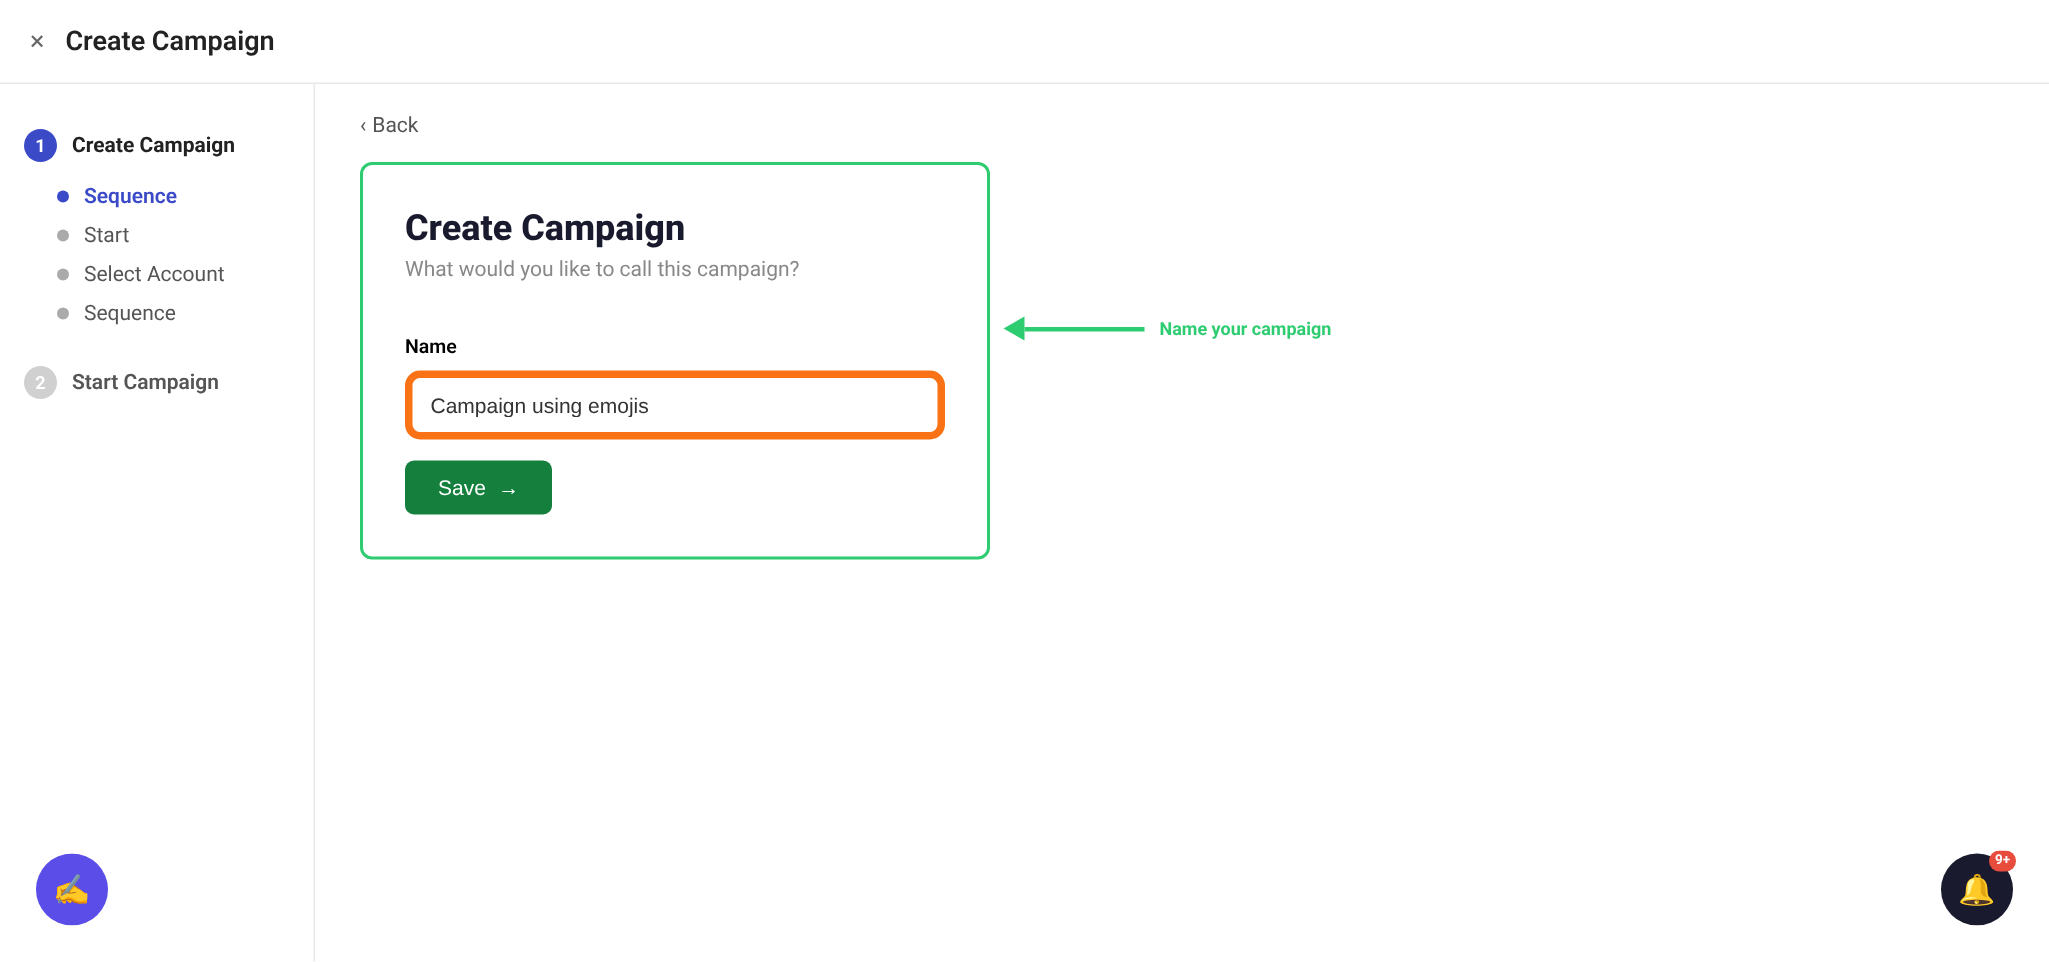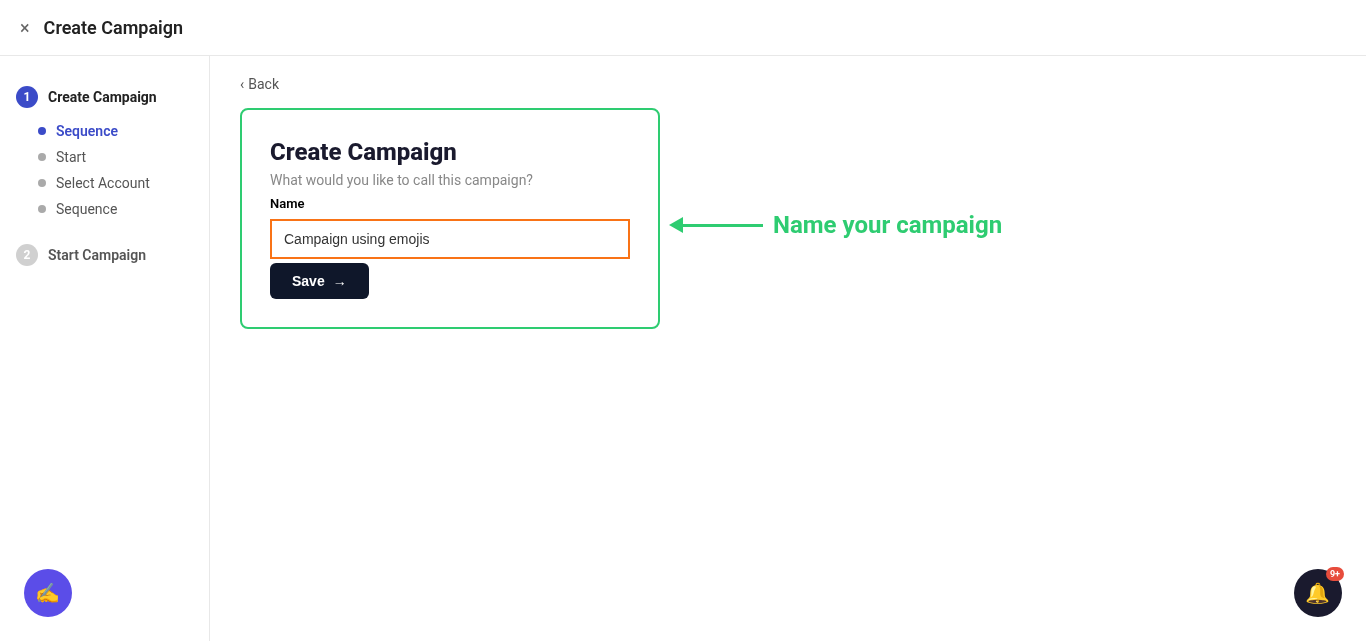--- a/index.html
+++ b/index.html
@@ -131,47 +131,47 @@
     }
     .form-title {
       font-size: 24px;
       font-weight: 800;
       color: #1a1a2e;
       margin-bottom: 6px;
     }
     .form-subtitle {
       font-size: 14px;
       color: #888;
-      margin-bottom: 8px;
+      margin-bottom: 36px;
     }
     .field-label {
       font-size: 13px;
       font-weight: 600;
       color: #000000;
       margin-bottom: 8px;
     }
     .field-input {
       width: 100%;
-      border: 2px solid #f97316;
-      border-radius: 0;
+      border: 5px solid #f97316;
+      border-radius: 10px;
       padding: 10px 12px;
       font-size: 14px;
       color: #333;
       outline: none;
-      margin-bottom: 4px;
+      margin-bottom: 14px;
     }
 
     .save-button {
-      background: #0f172a;
+      background: #15803d;
       color: #fff;
       border: none;
       border-radius: 6px;
       padding: 10px 22px;
       font-size: 14px;
-      font-weight: 700;
+      font-weight: 400;
       cursor: pointer;
       display: flex;
       align-items: center;
       gap: 8px;
     }
 
     
     .annotation-area {
       position: absolute;
       top: 155px;
@@ -191,21 +191,21 @@
     }
     .arrow-head {
       width: 0;
       height: 0;
       border-top: 8px solid transparent;
       border-bottom: 8px solid transparent;
       border-right: 14px solid #2ecc71;
       margin-left: -1px;
     }
     .annotation-text {
-      font-size: 24px;
+      font-size: 12px;
       font-weight: 700;
       color: #2ecc71;
       white-space: nowrap;
     }
 
     
     .chat-bubble {
       position: fixed;
       bottom: 24px;
       left: 24px;

